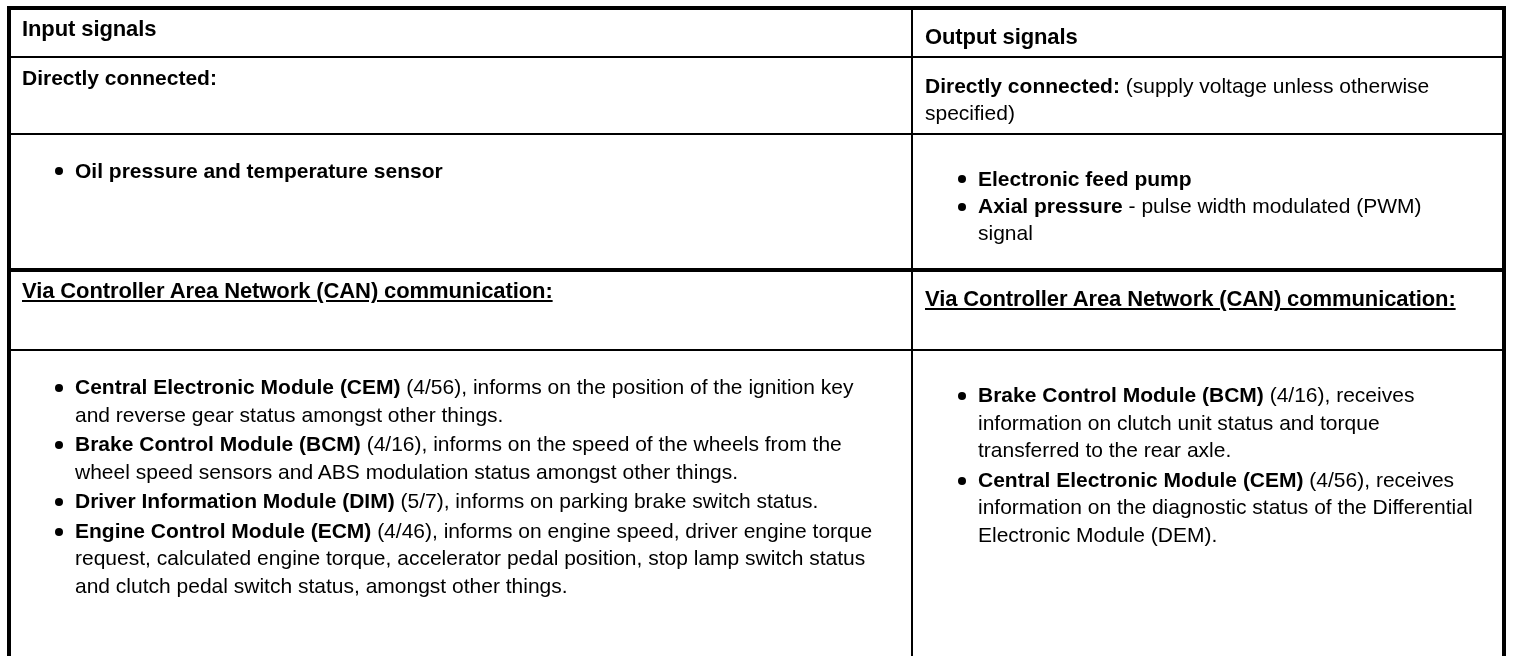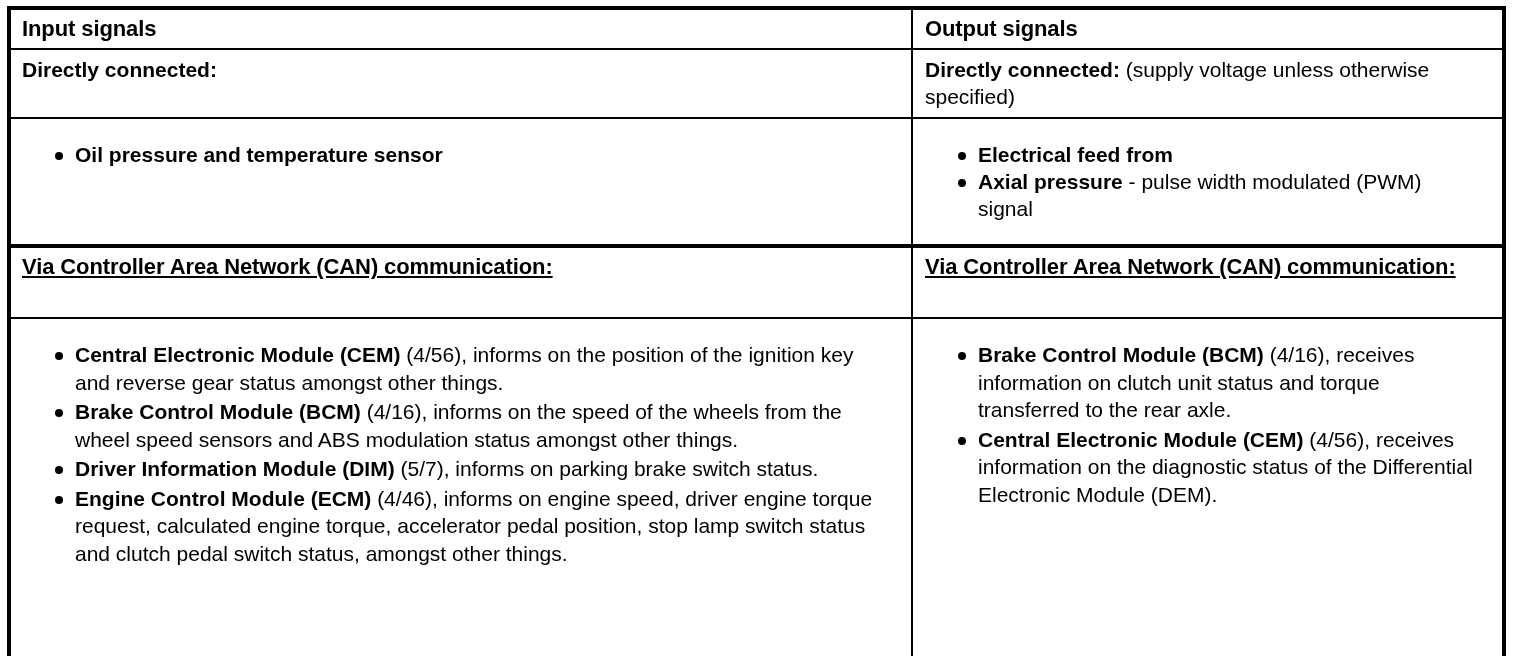--- a/index.html
+++ b/index.html
@@ -57,21 +57,21 @@
   }
   tr.rule-thick > td {
     border-top: 4px solid #000000;
     text-decoration: underline;
   }
 
   .cell {
     padding: 6px 10px 6px 11px;
   }
   .cell-right {
-    padding: 6px 10px 6px 12px;
+    padding: 14px 10px 6px 12px;
   }
 
   
   tr.row-header > td > .cell      { min-height: 26px; }
   tr.row-direct > td > .cell,
   tr.row-direct > td > .cell-right { min-height: 52px; }
   tr.row-devices > td > .cell,
   tr.row-devices > td > .cell-right { min-height: 85px; }
   tr.row-canhead > td > .cell,
   tr.row-canhead > td > .cell-right { min-height: 57px; }
@@ -183,21 +183,21 @@
               <li>
                 <span class="bullet-dot"></span><span class="strong">Oil pressure and temperature sensor</span><span class="rest"></span>
               </li>
             </ul>
           </div>
         </td>
         <td class="col-right">
           <div class="cell-right">
             <ul class="bullets tight">
               <li>
-                <span class="bullet-dot"></span><span class="strong">Electrical feed from</span><span class="rest"></span>
+                <span class="bullet-dot"></span><span class="strong">Electronic feed pump</span><span class="rest"></span>
               </li>
               <li>
                 <span class="bullet-dot"></span><span class="strong">Axial pressure</span><span class="rest"> - pulse width modulated (PWM) signal</span>
               </li>
             </ul>
           </div>
         </td>
       </tr>
 
       <tr class="row-canhead rule-thick">

